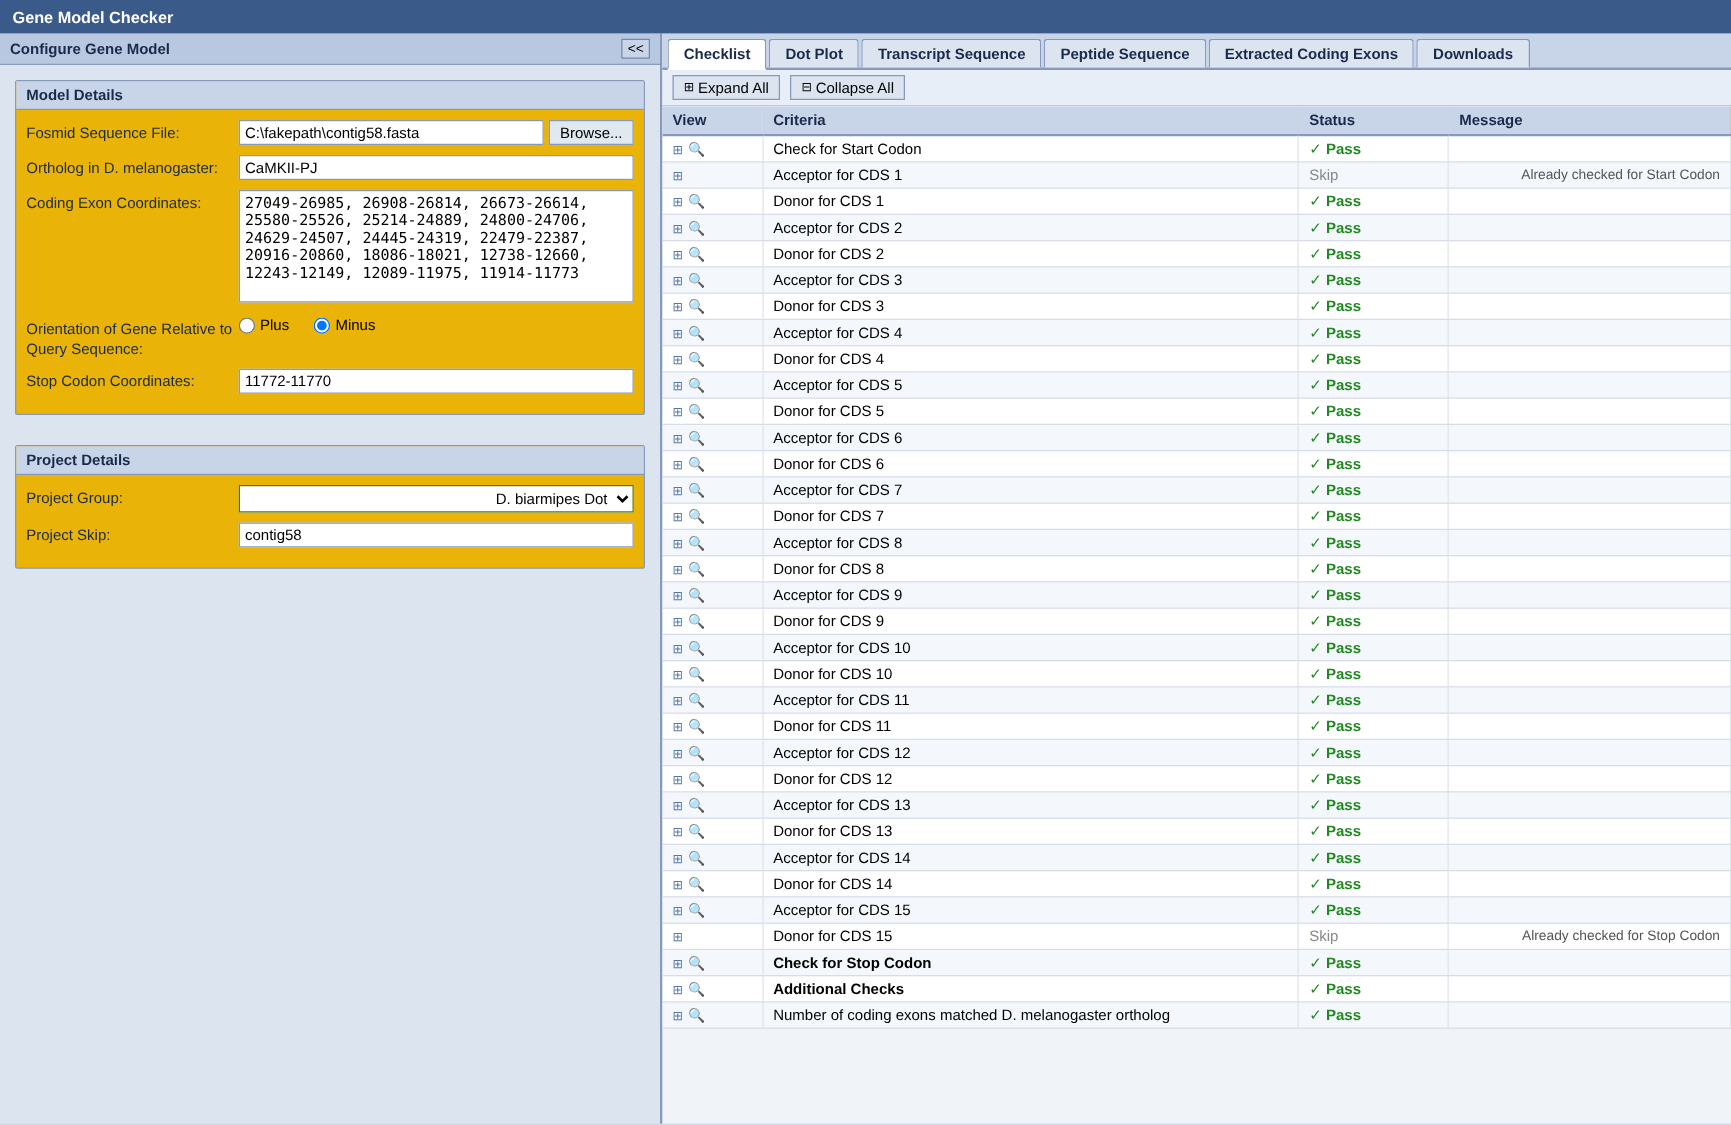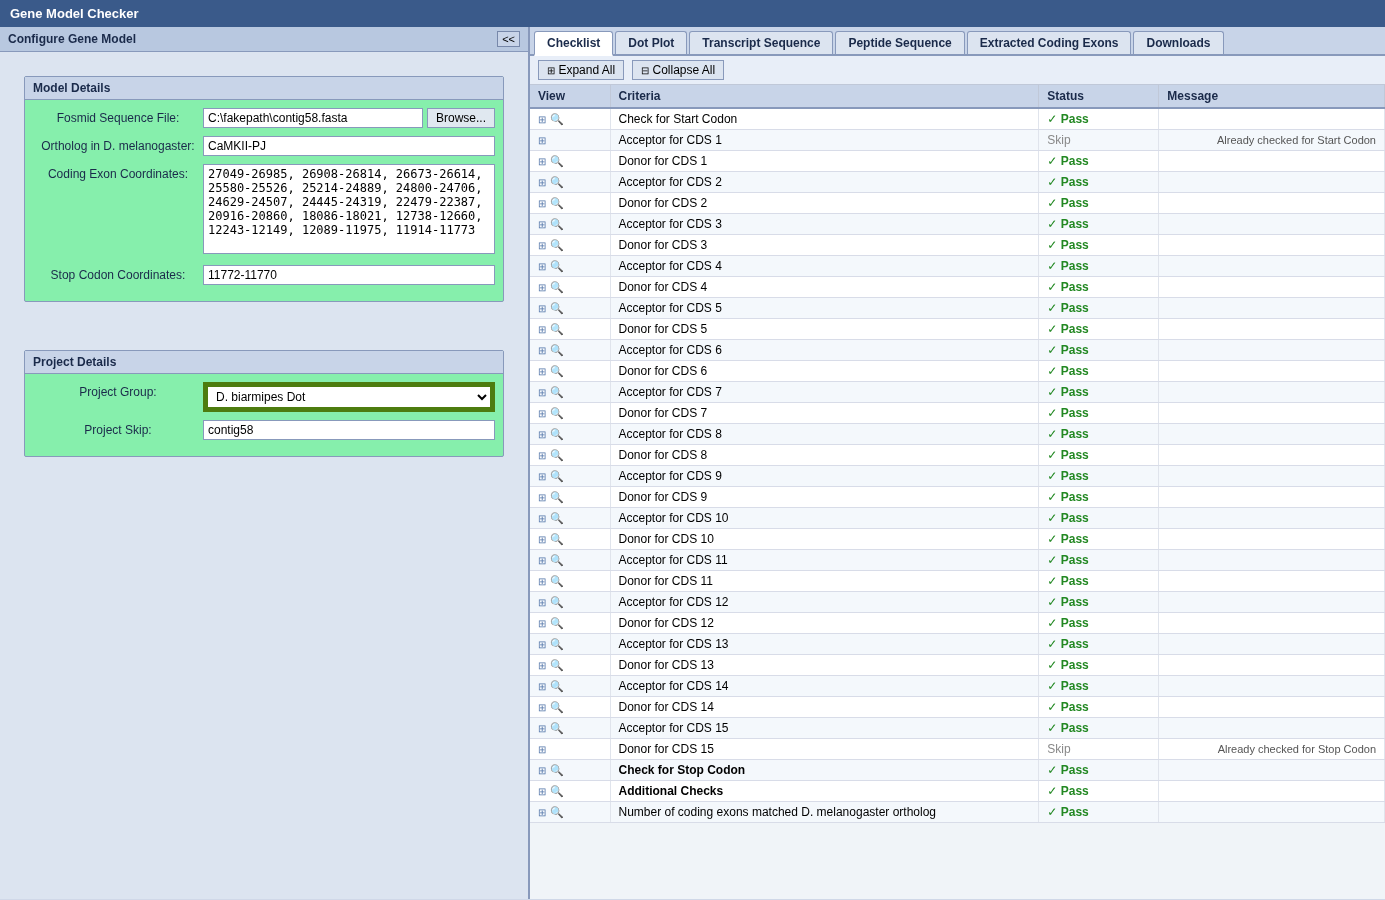--- a/index.html
+++ b/index.html
@@ -43,22 +43,22 @@
     #configure-header .collapse-btn {
       cursor: pointer;
       font-size: 11px;
       background: #c8d4e8;
       border: 1px solid #7788aa;
       padding: 1px 4px;
     }
 
     .section-box {
       border: 1px solid #8899bb;
-      margin: 24px;
-      background: #86efac;
+      margin: 12px;
+      background: #eab308;
       border-radius: 2px;
     }
 
     .section-title {
       background: #c8d4e8;
       color: #1a2a4a;
       font-weight: bold;
       font-size: 12px;
       padding: 4px 8px;
       border-bottom: 1px solid #8899bb;
@@ -74,21 +74,20 @@
       margin-bottom: 8px;
     }
 
     .form-label {
       width: 170px;
       min-width: 170px;
       font-size: 12px;
       color: #1a2a4a;
       padding-top: 3px;
       line-height: 1.3;
-      text-align: center;
     }
 
     .form-control {
       flex: 1;
     }
 
     input[type="text"] {
       width: 100%;
       padding: 2px 4px;
       border: 1px solid #8899bb;
@@ -133,23 +132,24 @@
     .radio-option {
       display: flex;
       align-items: center;
       gap: 4px;
       font-size: 12px;
     }
 
     select.project-select {
       width: 100%;
       padding: 2px 4px;
-      border: 5px solid #4d7c0f;
+      border: 1px solid #4d7c0f;
       background: white;
       font-size: 12px;
+      text-align: right;
     }
 
     
     #right-panel {
       flex: 1;
       display: flex;
       flex-direction: column;
       background: #f0f4f8;
     }
 
@@ -304,20 +304,35 @@
         </div>
 
         <div class="form-row">
           <div class="form-label">Coding Exon Coordinates:</div>
           <div class="form-control">
             <textarea class="coords-input" style="">27049-26985, 26908-26814, 26673-26614, 25580-25526, 25214-24889, 24800-24706, 24629-24507, 24445-24319, 22479-22387, 20916-20860, 18086-18021, 12738-12660, 12243-12149, 12089-11975, 11914-11773</textarea>
           </div>
         </div>
 
 
+        <div class="form-row">
+          <div class="form-label">Orientation of Gene Relative to Query Sequence:</div>
+          <div class="form-control">
+            <div class="radio-group">
+              <label class="radio-option">
+                <input type="radio" name="orientation" style="">
+                <span>Plus</span>
+              </label>
+              <label class="radio-option">
+                <input type="radio" name="orientation" checked="" style="">
+                <span>Minus</span>
+              </label>
+            </div>
+          </div>
+        </div>
 
 
         <div class="form-row">
           <div class="form-label">Stop Codon Coordinates:</div>
           <div class="form-control">
             <input type="text" value="11772-11770" style="">
           </div>
         </div>
       </div>
     </div>

